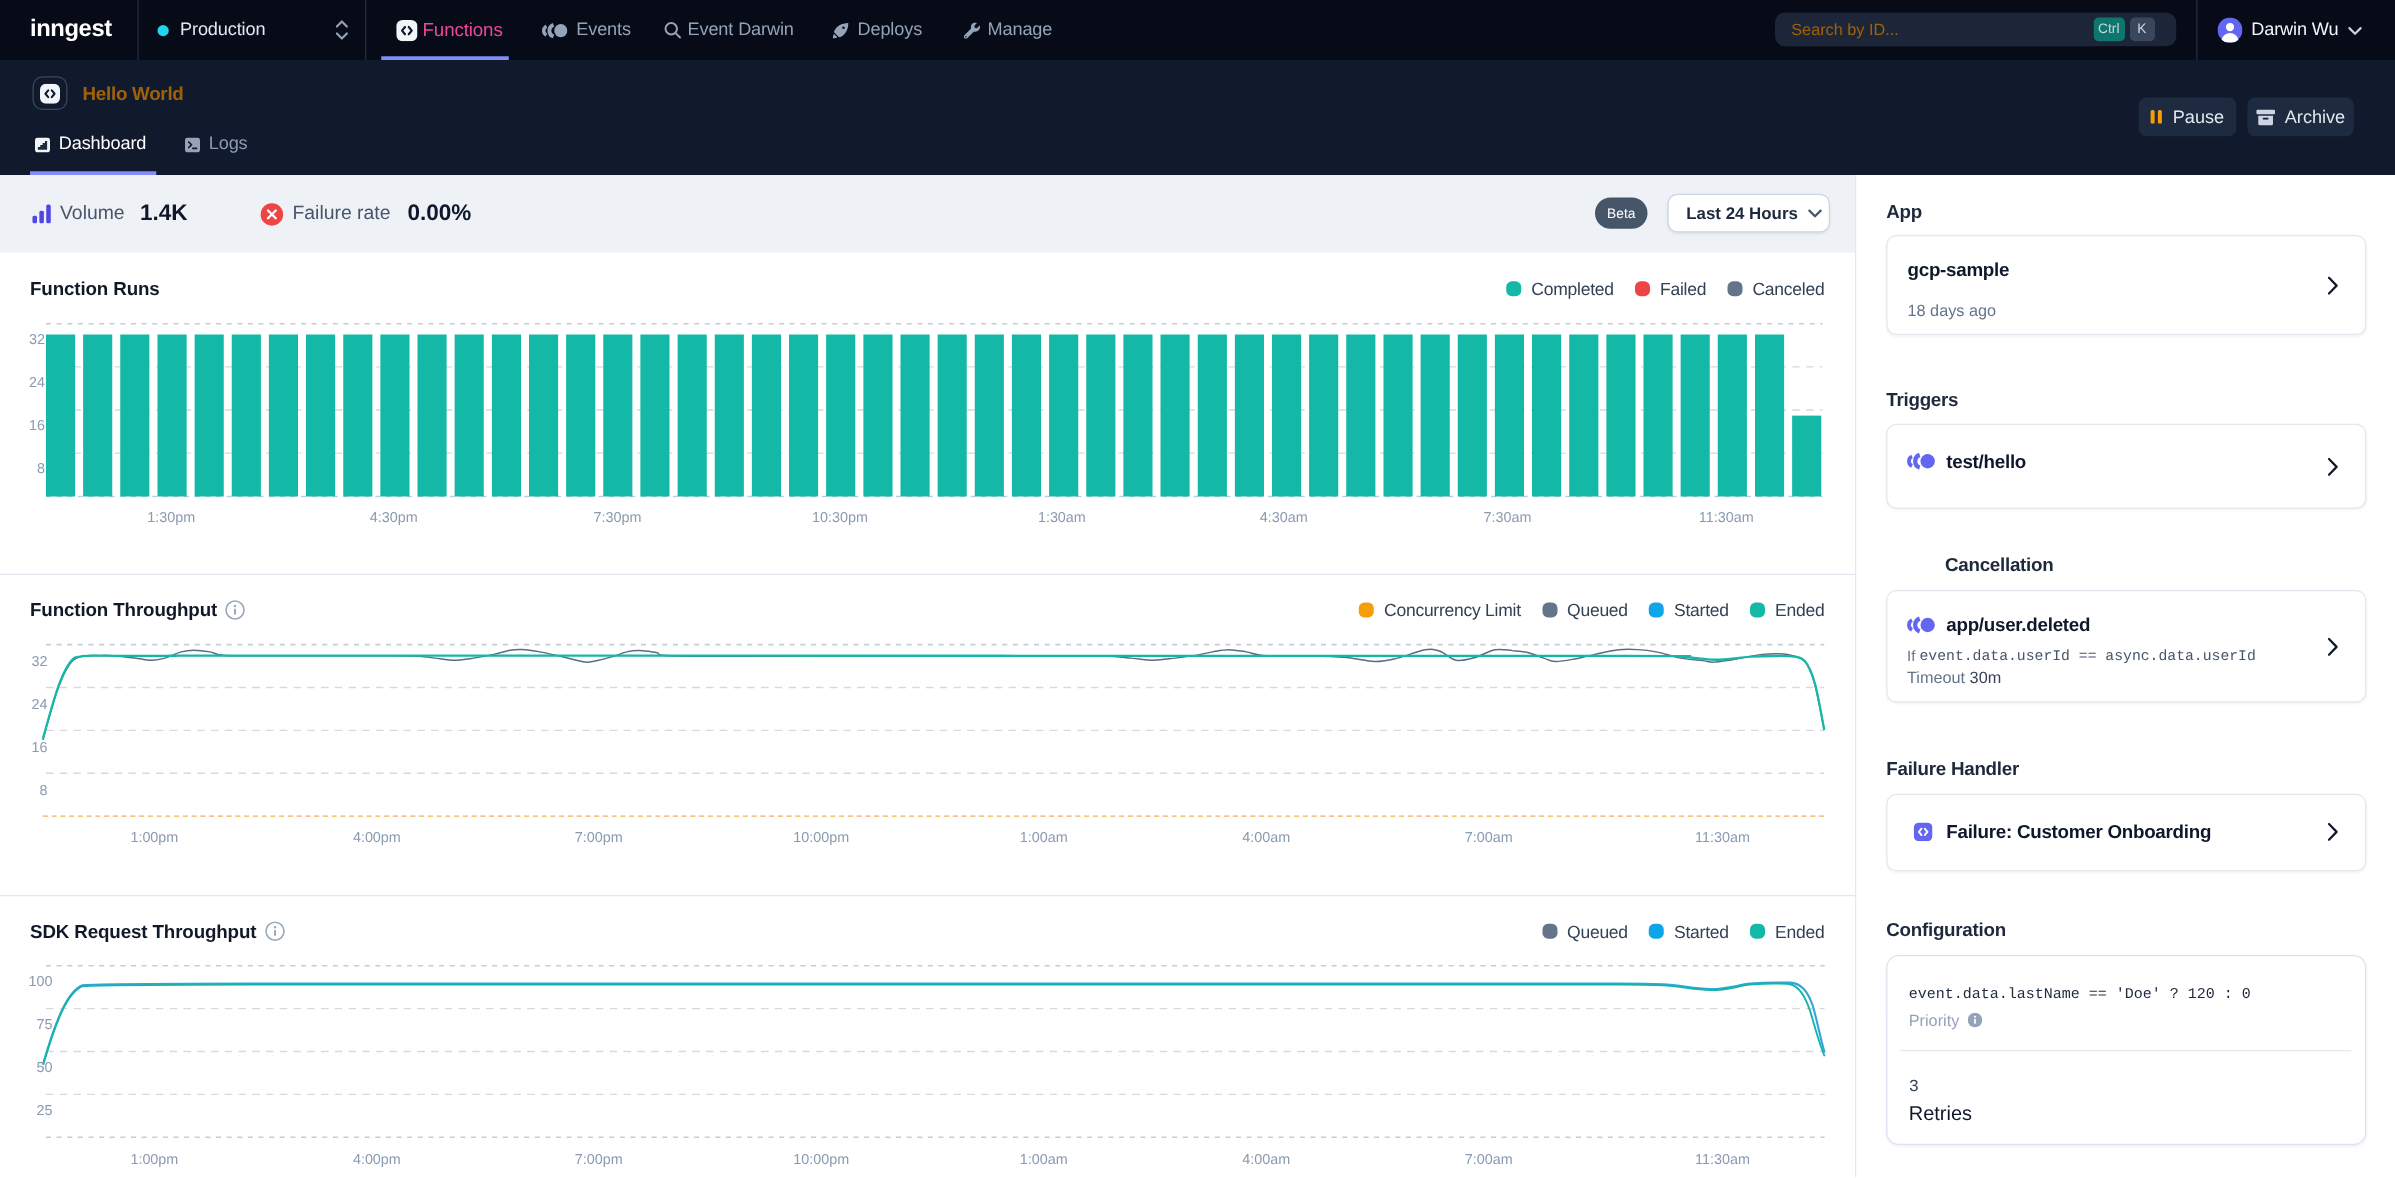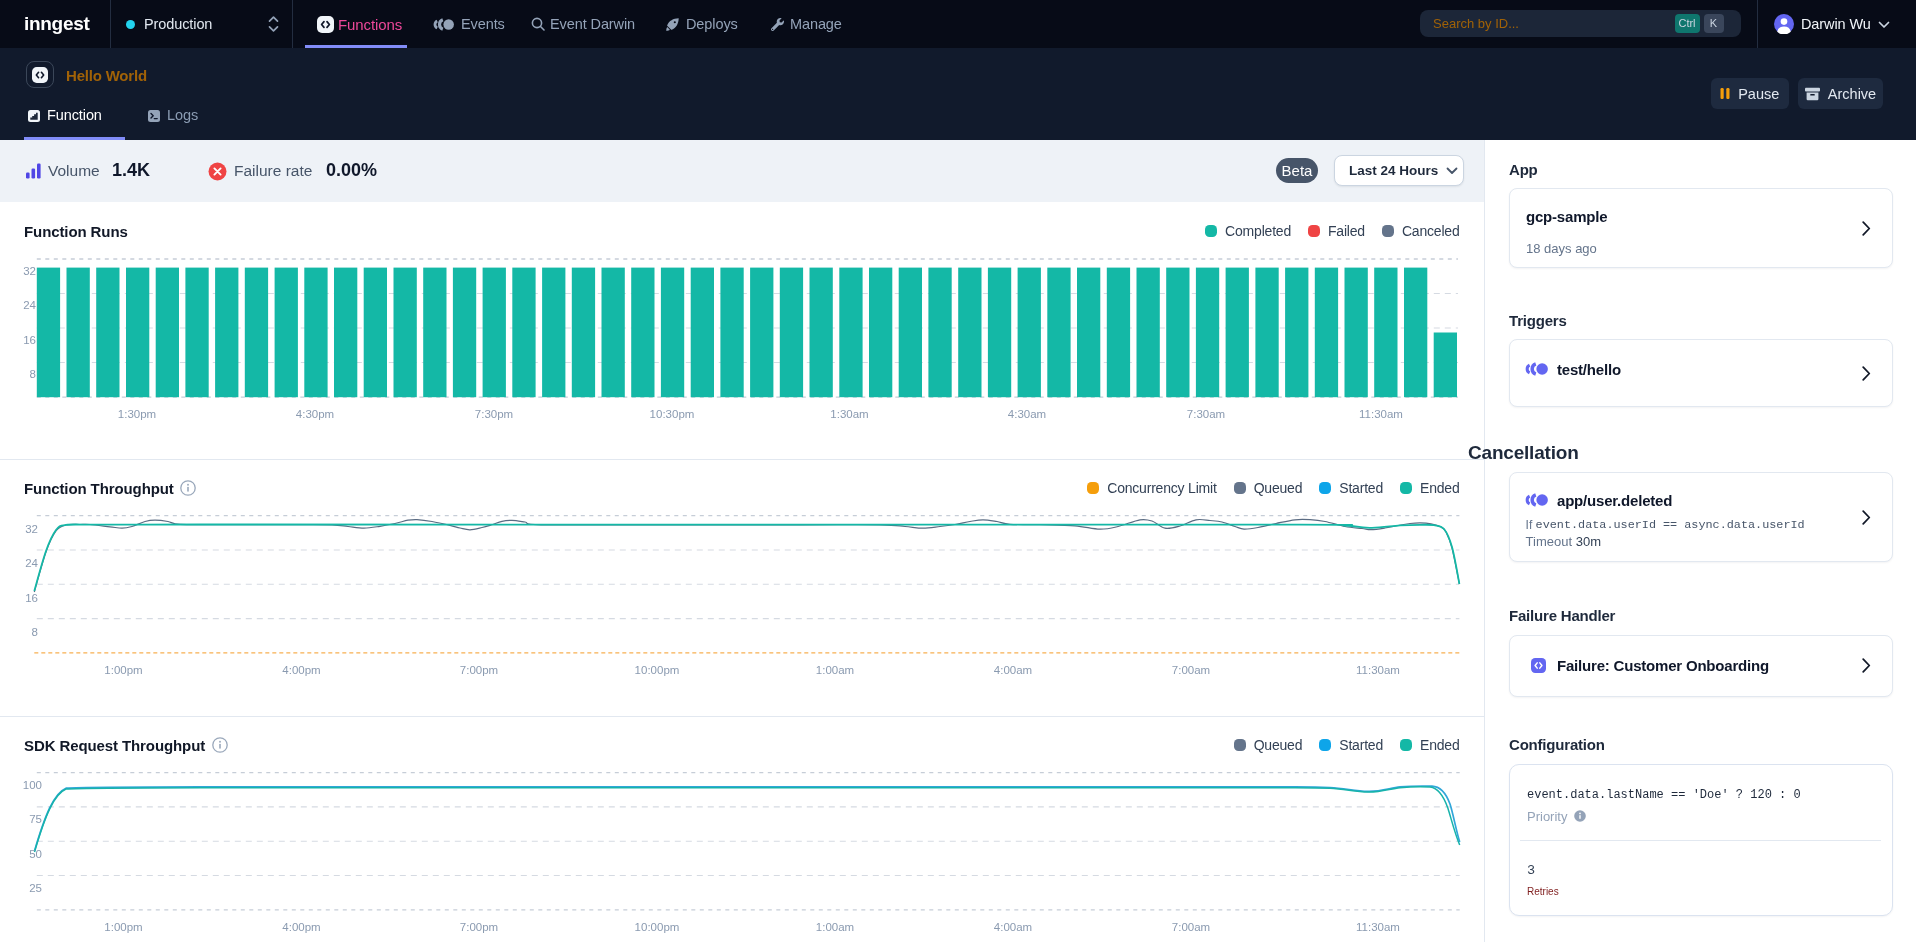--- a/index.html
+++ b/index.html
@@ -97,21 +97,21 @@
     </svg>
   </div>
 <div class="abs vc" style="left:66px;top:62px;height:26px;color:#a16207;font-size:15px;font-weight:bold;letter-spacing:-0.2px">Hello World</div>
 
 <div class="abs" style="left:28px;top:110px">
     <svg width="12" height="12" viewBox="0 0 12 12">
       <rect width="12" height="12" rx="2.5" fill="#f1f5f9"></rect>
       <path d="M2.3,9.7 V7.6 H4.2 V6 H6.1 V4.3 H8 V2.8 H9.7 V9.7 Z" fill="#1e293b"></path>
     </svg>
   </div>
-<div class="abs vc" style="left:47px;top:104px;height:22px;color:#fff;font-size:14.5px;letter-spacing:-0.1px">Function</div>
+<div class="abs vc" style="left:47px;top:104px;height:22px;color:#fff;font-size:14.5px;letter-spacing:-0.1px">Dashboard</div>
 <div class="abs" style="left:148px;top:110px">
     <svg width="12" height="12" viewBox="0 0 12 12">
       <rect width="12" height="12" rx="2.5" fill="#94a3b8"></rect>
       <path d="M3,3.6 L5.2,5.8 L3,8 M6.3,8.6 H9.2" fill="none" stroke="#0f172a" stroke-width="1.4" stroke-linecap="round" stroke-linejoin="round"></path>
     </svg>
   </div>
 <div class="abs vc" style="left:167px;top:104px;height:22px;color:#8b9cb3;font-size:14.5px;letter-spacing:-0.1px">Logs</div>
 <div class="abs" style="left:24px;top:137.2px;width:101px;height:2.8px;background:#818cf8"></div>
 
 <div class="abs vc" style="left:1711px;top:78px;width:77.5px;height:31px;background:#1e2a3f;border-radius:6px;justify-content:center;gap:8px;color:#e2e8f0;font-size:14.5px">
@@ -141,21 +141,21 @@
 <div class="abs vc" style="left:48px;top:160px;height:22px;color:#475569;font-size:15.5px">Volume</div>
 <div class="abs vc" style="left:112px;top:158px;height:25px;color:#0f172a;font-size:18px;font-weight:bold">1.4K</div>
 <div class="abs" style="left:208px;top:162px">
     <svg width="19" height="19" viewBox="0 0 19 19">
       <circle cx="9.5" cy="9.5" r="9" fill="#ef4444"></circle>
       <path d="M6.4,6.4 L12.6,12.6 M12.6,6.4 L6.4,12.6" stroke="#fff" stroke-width="1.9" stroke-linecap="round"></path>
     </svg>
   </div>
 <div class="abs vc" style="left:234px;top:160px;height:22px;color:#475569;font-size:15.5px">Failure rate</div>
 <div class="abs vc" style="left:326px;top:158px;height:25px;color:#0f172a;font-size:18px;font-weight:bold">0.00%</div>
-<div class="abs vc" style="left:1276px;top:158.3px;width:42px;height:24.7px;background:#475569;border-radius:12.5px;justify-content:center;color:#fff;font-size:15px">Beta</div>
+<div class="abs vc" style="left:1276px;top:158.3px;width:42px;height:24.7px;background:#475569;border-radius:12.5px;justify-content:center;color:#fff;font-size:11px">Beta</div>
 <div class="abs vc" style="left:1334px;top:155px;width:130px;height:31.3px;background:#fff;border:1px solid #cbd5e1;border-radius:8px;padding-left:14px;gap:8px;color:#1e293b;font-size:13.5px;font-weight:600;box-shadow:0 1px 2px rgba(15,23,42,.08)">
     <span>Last 24 Hours</span>
     <svg width="12" height="8" viewBox="0 0 12 8">
       <path d="M1.5,1.5 L6,6 L10.5,1.5" fill="none" stroke="#475569" stroke-width="1.8" stroke-linecap="round" stroke-linejoin="round"></path>
     </svg>
   </div>
 
 <div class="abs vc" style="left:24px;top:220px;height:22px;color:#111827;font-size:15px;font-weight:bold;letter-spacing:-0.1px">Function Runs</div>
 <div class="abs vc" style="right:456.5px;top:220px;height:22px">
     <span class="li"><i style="background:#14b8a6"></i>Completed</span>
@@ -340,21 +340,21 @@
       <circle cx="16.4" cy="7.5" r="5.5" fill="#6366f1" stroke="none"></circle>
       <path d="M10.3,2.6 A5.2,5.2 0 0 0 10.3,12.4" stroke-width="3.3"></path>
       <path d="M4.4,3.8 A4.1,4.1 0 0 0 4.4,11.2" stroke-width="2.9"></path>
     </g>
   </svg>
 <div class="abs vc" style="left:1557px;top:358px;height:22px;color:#0f172a;font-size:15px;font-weight:bold;letter-spacing:-0.2px">test/hello</div>
 <svg style="position:absolute;left:1861.5px;top:365.5px" width="9" height="15" viewBox="0 0 9 15">
     <path d="M1.2,1.2 L7.3,7.5 L1.2,13.8" fill="none" stroke="#111827" stroke-width="1.75" stroke-linecap="round" stroke-linejoin="round"></path>
   </svg>
 
-<div class="abs vc" style="left:1468px;top:441.7px;height:22px;color:#1e293b;font-size:19px;font-weight:bold;letter-spacing:-0.2px">Cancellation</div>
+<div class="abs vc" style="left:1556px;top:441.7px;height:22px;color:#1e293b;font-size:15px;font-weight:bold;letter-spacing:-0.2px">Cancellation</div>
 <div class="card" style="left:1509px;top:472.2px;width:384px;height:90.1px"></div>
 <svg class="" style="position:absolute;left:1525px;top:492px" width="23" height="16" viewBox="0 0 22 15">
     <g fill="none" stroke="#6366f1">
       <circle cx="16.4" cy="7.5" r="5.5" fill="#6366f1" stroke="none"></circle>
       <path d="M10.3,2.6 A5.2,5.2 0 0 0 10.3,12.4" stroke-width="3.3"></path>
       <path d="M4.4,3.8 A4.1,4.1 0 0 0 4.4,11.2" stroke-width="2.9"></path>
     </g>
   </svg>
 <div class="abs vc" style="left:1557px;top:489px;height:22px;color:#0f172a;font-size:15px;font-weight:bold;letter-spacing:-0.2px">app/user.deleted</div>
 <div class="abs vc" style="left:1525.6px;top:514px;height:21px;color:#64748b;font-size:12px">If&nbsp;<span class="mono" style="color:#475569;font-size:11.8px">event.data.userId == async.data.userId</span></div>
@@ -382,13 +382,13 @@
 <div class="abs vc" style="left:1527px;top:805.5px;height:21px;color:#94a3b8;font-size:13px">Priority</div>
 <div class="abs" style="left:1574px;top:810px">
     <svg width="12" height="12" viewBox="0 0 12 12">
       <circle cx="6" cy="6" r="5.8" fill="#94a3b8"></circle>
       <circle cx="6" cy="3.4" r="0.85" fill="#fff"></circle>
       <rect x="5.3" y="5" width="1.4" height="4" rx="0.7" fill="#fff"></rect>
     </svg>
   </div>
 <div class="abs" style="left:1520.4px;top:840.3px;width:361px;height:1px;background:#e2e8f0"></div>
 <div class="abs vc mono" style="left:1527px;top:860.2px;height:21px;color:#334155;font-size:13.5px">3</div>
-<div class="abs vc" style="left:1527px;top:881px;height:21px;color:#7f1d1d;font-size:10px">Retries</div>
+<div class="abs vc" style="left:1527px;top:881px;height:21px;color:#0f172a;font-size:16px">Retries</div>
 
 </body></html>

